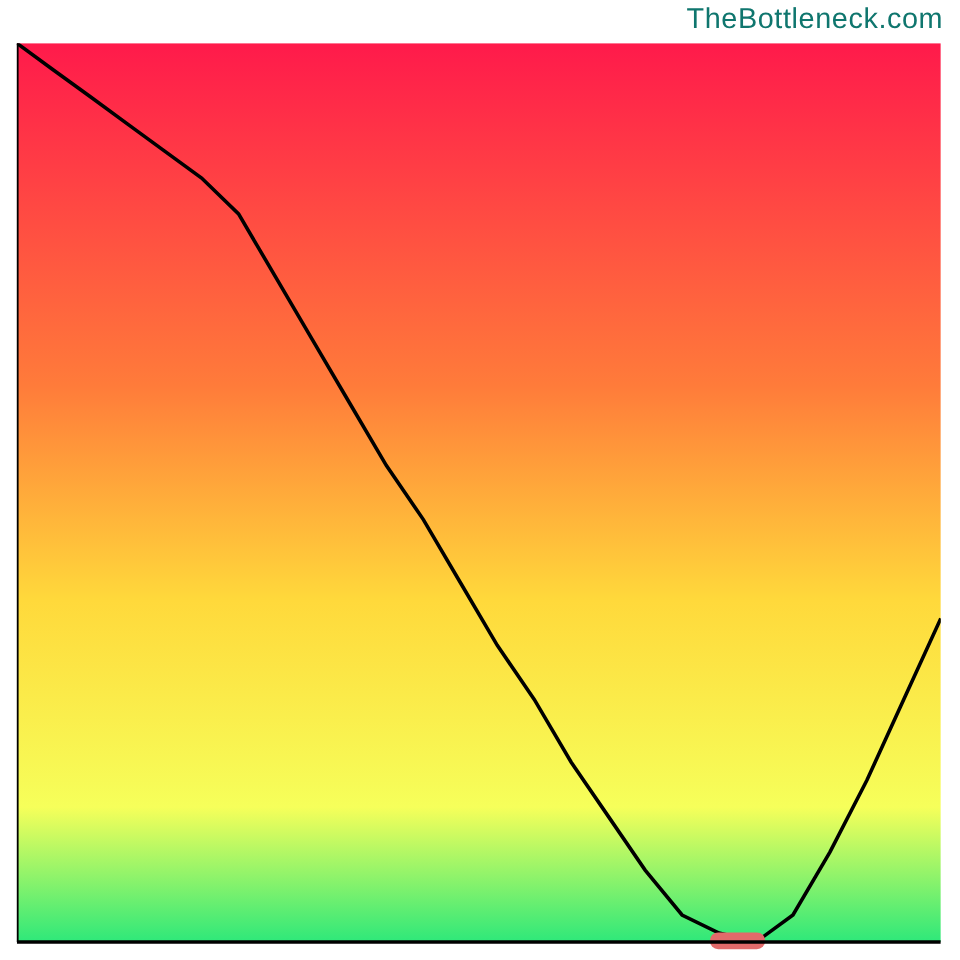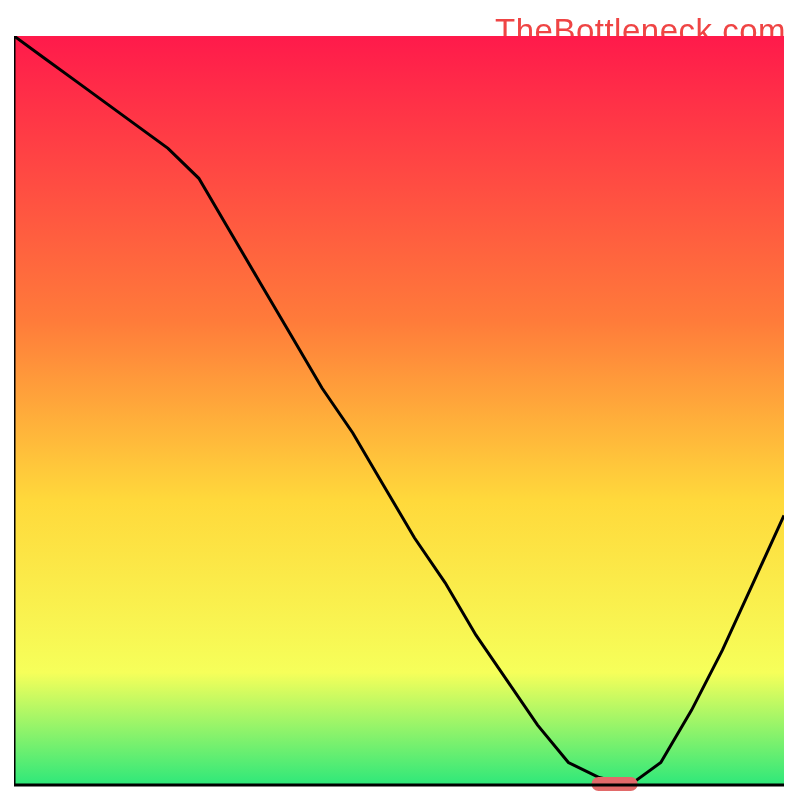--- a/index.html
+++ b/index.html
@@ -11,25 +11,25 @@
     background: #fff;
     font-family: Arial, Helvetica, sans-serif;
   }
   .wrap {
     position: relative;
     width: 800px;
     height: 800px;
   }
   .watermark {
     position: absolute;
-    top: 12px;
+    top: 2px;
     right: 14px;
-    font-size: 33px;
+    font-size: 24px;
     font-weight: 500;
-    color: #ef4444;
+    color: #0f766e;
     letter-spacing: 0.5px;
   }
   .chart {
     position: absolute;
     left: 14px;
     top: 36px;
     width: 770px;
     height: 758px;
   }
   svg { display: block; }

